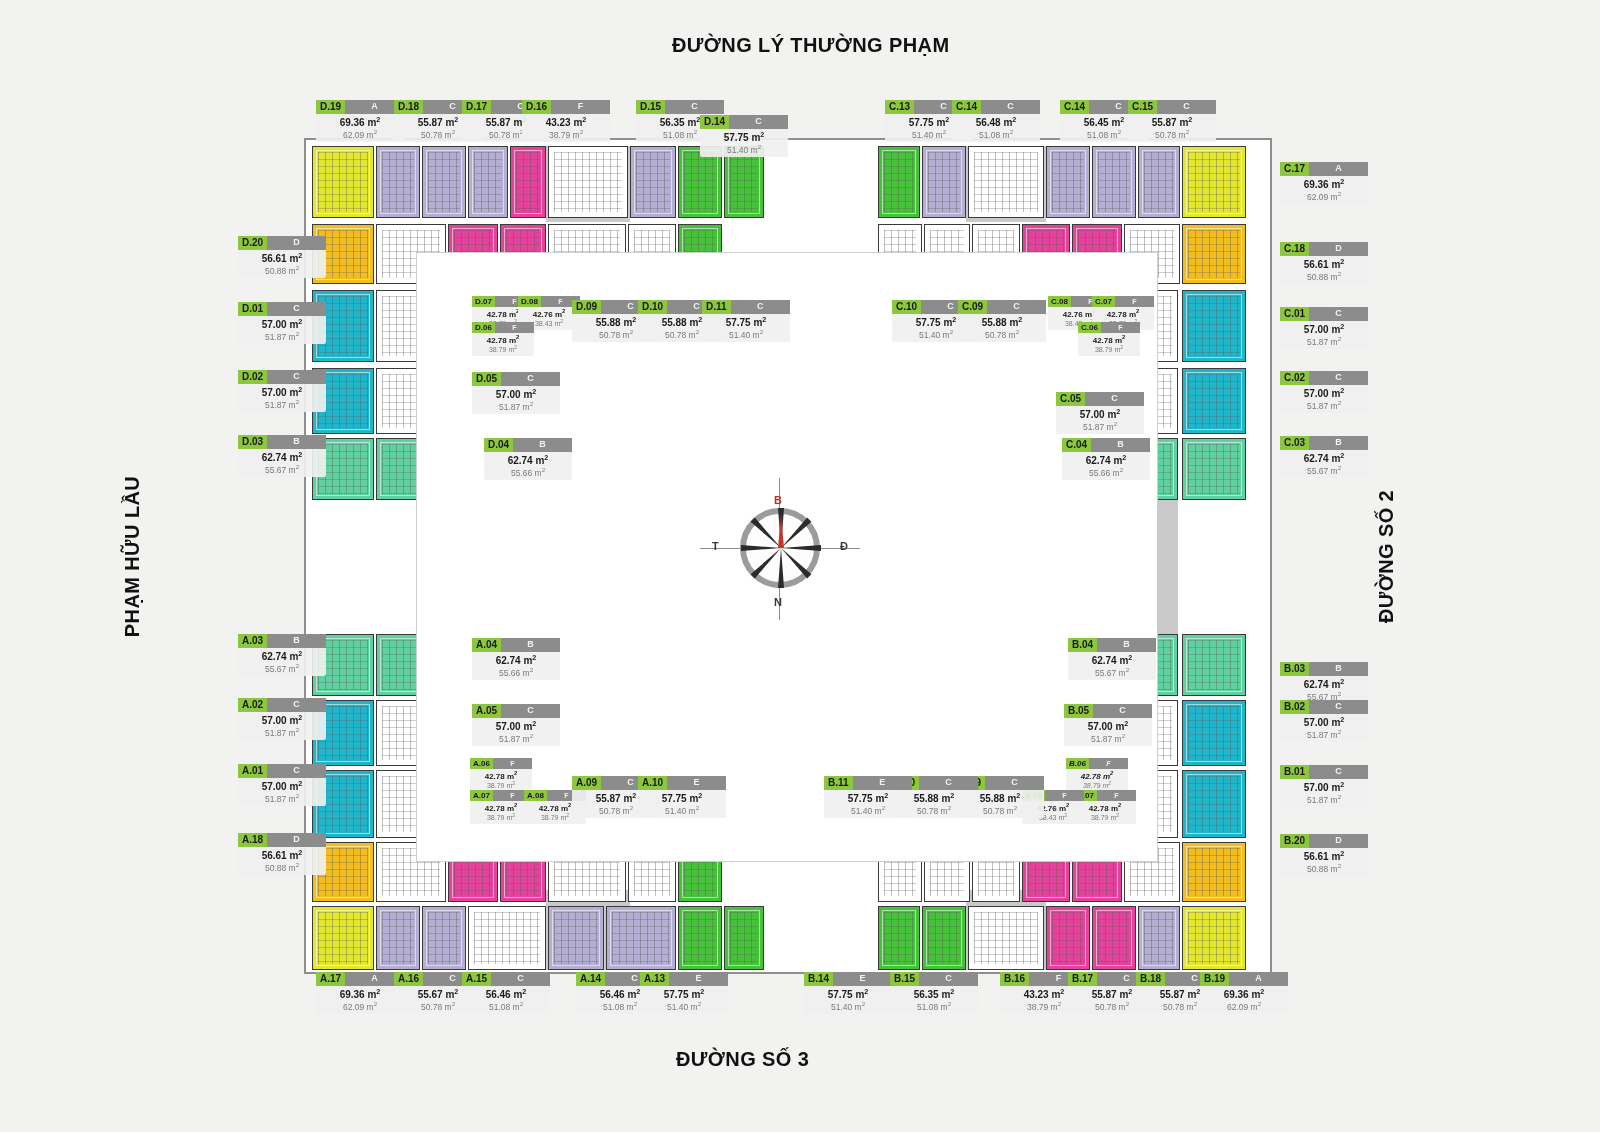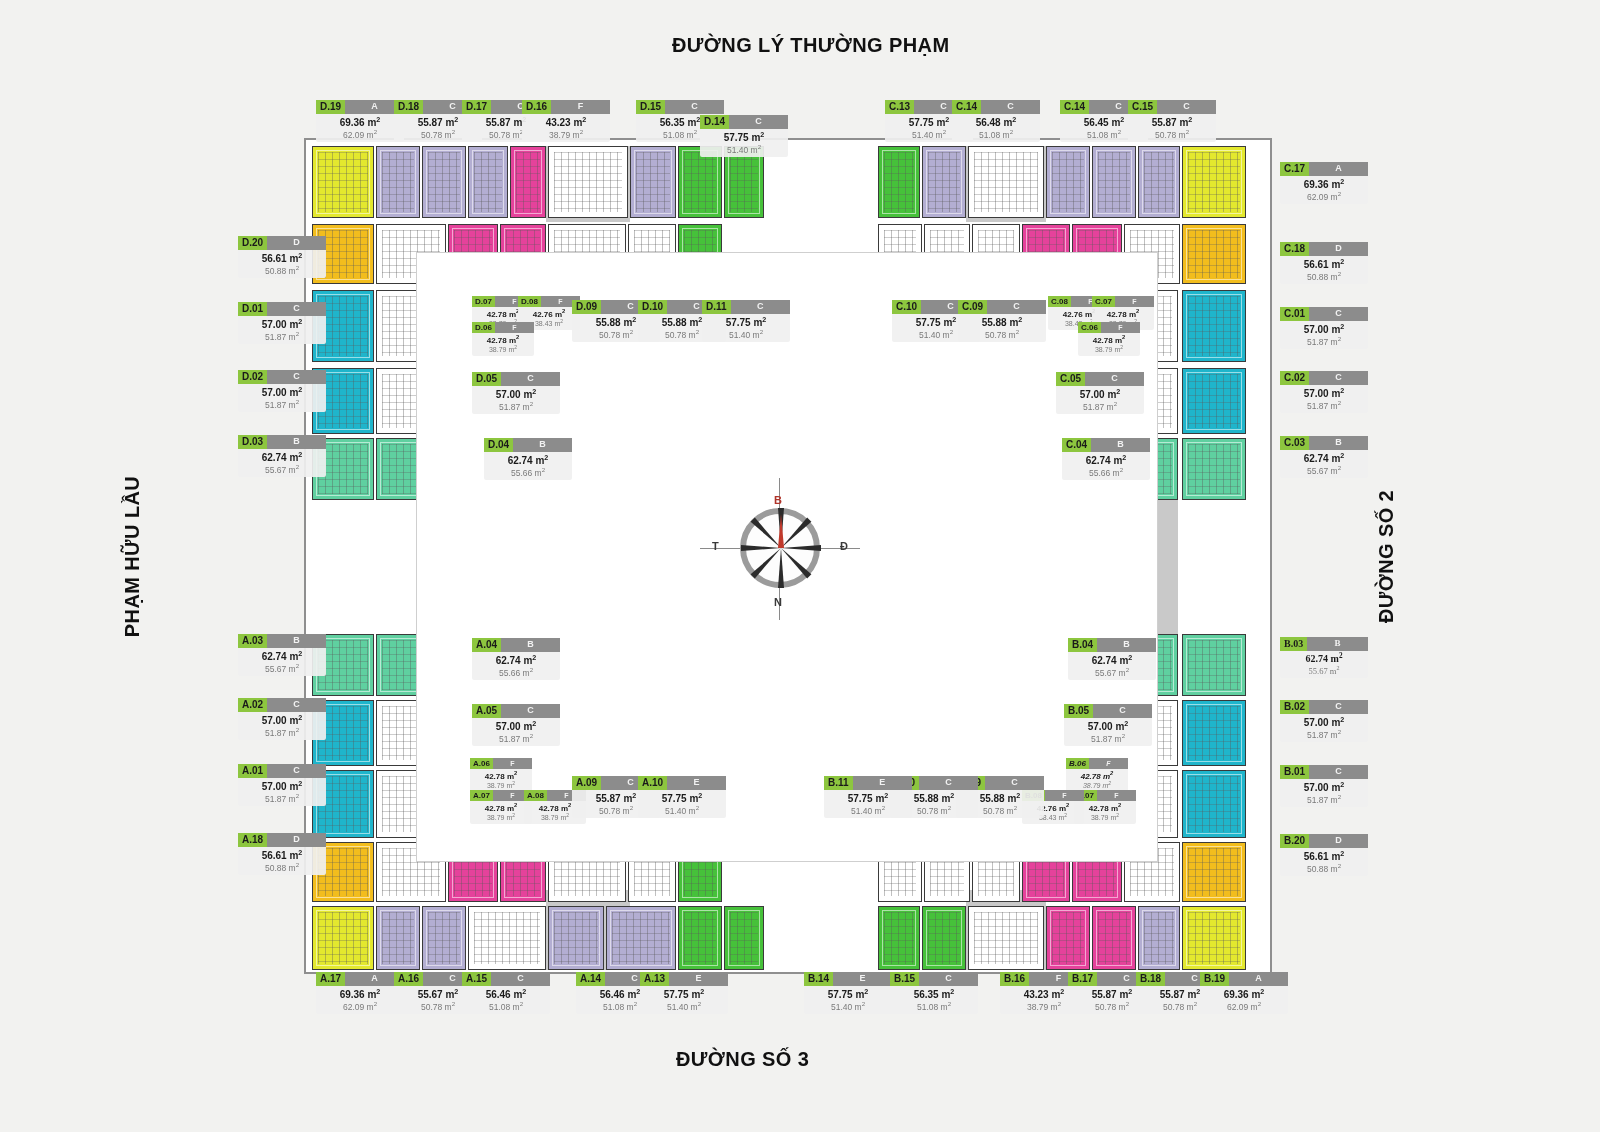--- a/index.html
+++ b/index.html
@@ -621,21 +621,21 @@
         <div class="lbl-a2">51.87 m<span class="sup">2</span></div>
       </div>
       <div class="lbl" style="left: 1280px; top: 436px;">
         <div class="lbl-head">
           <div class="lbl-code">C.03</div>
           <div class="lbl-type">B</div>
         </div>
         <div class="lbl-a1">62.74 m<span class="sup">2</span></div>
         <div class="lbl-a2">55.67 m<span class="sup">2</span></div>
       </div>
-      <div class="lbl" style="left: 1280px; top: 637px; font-family: Liberation Serif, serif;">
+      <div class="lbl" style="left: 1280px; top: 662px;">
         <div class="lbl-head">
           <div class="lbl-code">B.03</div>
           <div class="lbl-type">B</div>
         </div>
         <div class="lbl-a1">62.74 m<span class="sup">2</span></div>
         <div class="lbl-a2">55.67 m<span class="sup">2</span></div>
       </div>
       <div class="lbl" style="left: 1280px; top: 700px;">
         <div class="lbl-head">
           <div class="lbl-code">B.02</div>
@@ -909,21 +909,21 @@
         <div class="lbl-a2">38.79 m<span class="sup">2</span></div>
       </div>
       <div class="lbl sm" style="left: 1066px; top: 322px; margin-left: 12px;">
         <div class="lbl-head">
           <div class="lbl-code">C.06</div>
           <div class="lbl-type">F</div>
         </div>
         <div class="lbl-a1">42.78 m<span class="sup">2</span></div>
         <div class="lbl-a2">38.79 m<span class="sup">2</span></div>
       </div>
-      <div class="lbl" style="left: 1056px; top: 372px;">
+      <div class="lbl" style="left: 1056px; top: 392px;">
         <div class="lbl-head">
           <div class="lbl-code">C.05</div>
           <div class="lbl-type">C</div>
         </div>
         <div class="lbl-a1">57.00 m<span class="sup">2</span></div>
         <div class="lbl-a2">51.87 m<span class="sup">2</span></div>
       </div>
       <div class="lbl" style="left: 1062px; top: 438px;">
         <div class="lbl-head">
           <div class="lbl-code">C.04</div>

